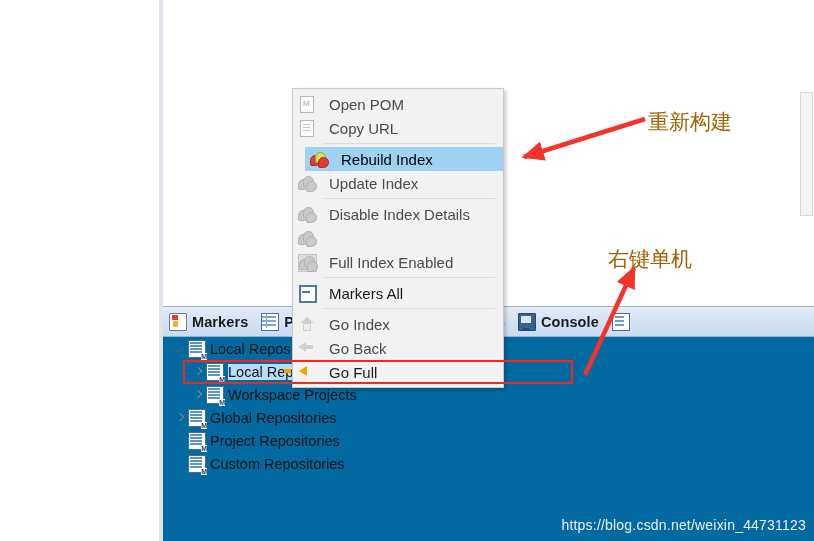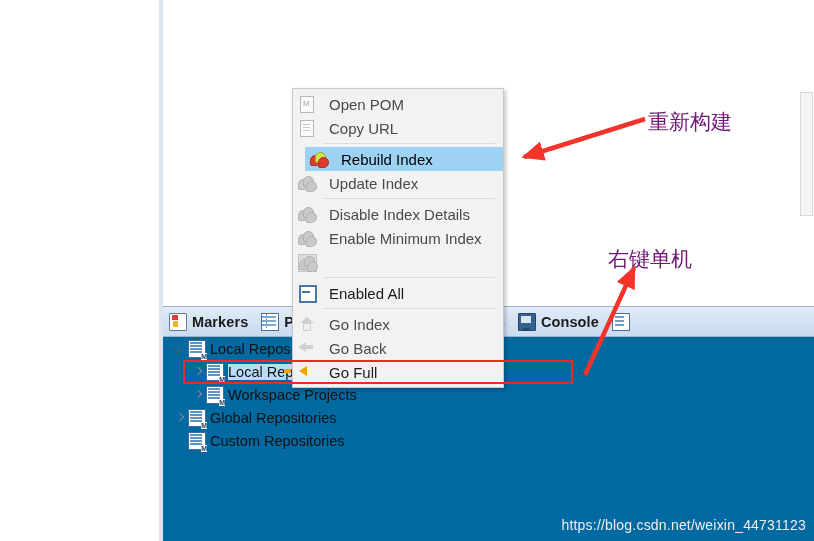--- a/index.html
+++ b/index.html
@@ -342,21 +342,21 @@
   
   #annotation-layer {
     position: absolute;
     left: 0; top: 0;
     width: 814px; height: 541px;
     pointer-events: none;
     z-index: 50;
   }
   .anno-text {
     position: absolute;
-    color: #701a75;
+    color: #a16207;
     font-size: 21px;
     font-family: "DejaVu Sans", sans-serif;
     white-space: nowrap;
     text-align: right;
   }
   #anno-rebuild-text { left: 648px; top: 108px; }
   #anno-rightclick-text { left: 608px; top: 245px; }
 
   #highlight-box {
     position: absolute;
@@ -430,20 +430,25 @@
       <span class="tree-label">Workspace Projects</span>
     </div>
     <div class="tree-row lvl0">
       <span class="twisty collapsed"></span>
       <span class="repo-ico maven"></span>
       <span class="tree-label">Global Repositories</span>
     </div>
     <div class="tree-row lvl0">
       <span class="twisty "></span>
       <span class="repo-ico maven"></span>
+      <span class="tree-label">Project Repositories</span>
+    </div>
+    <div class="tree-row lvl0">
+      <span class="twisty "></span>
+      <span class="repo-ico maven"></span>
       <span class="tree-label">Custom Repositories</span>
     </div>
   </div>
 
 <div id="context-menu">
     <div class="menu-item">
       <span class="mi-icon">
         <span class="g-pom"></span>
       </span>
       <span class="mi-label">Open POM</span>
@@ -487,37 +492,37 @@
       <span class="mi-label">Disable Index Details</span>
     </div>
     <div class="menu-item">
       <span class="mi-icon">
         <span class="g-index">
           <span class="blob b1"></span>
           <span class="blob b2"></span>
           <span class="blob b3"></span>
         </span>
       </span>
-      <span class="mi-label">Enable Minimum Index</span>
     </div>
     <div class="menu-item">
       <span class="mi-icon">
         <span class="g-index boxed">
           <span class="blob b1"></span>
           <span class="blob b2"></span>
           <span class="blob b3"></span>
         </span>
       </span>
+      <span class="mi-label">Full Index Enabled</span>
     </div>
     <div class="menu-sep"></div>
     <div class="menu-item enabled">
       <span class="mi-icon">
         <span class="g-collapse"></span>
       </span>
-      <span class="mi-label">Enabled All</span>
+      <span class="mi-label">Markers All</span>
     </div>
     <div class="menu-sep"></div>
     <div class="menu-item">
       <span class="mi-icon">
         <span class="g-home"></span>
       </span>
       <span class="mi-label">Go Index</span>
     </div>
     <div class="menu-item">
       <span class="mi-icon">

